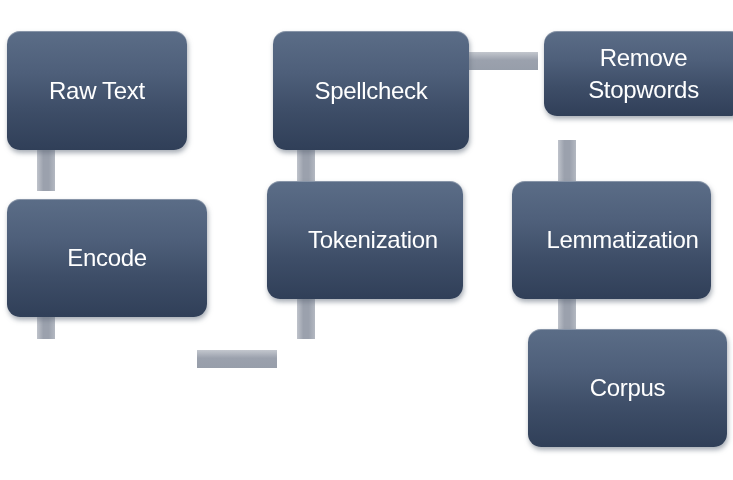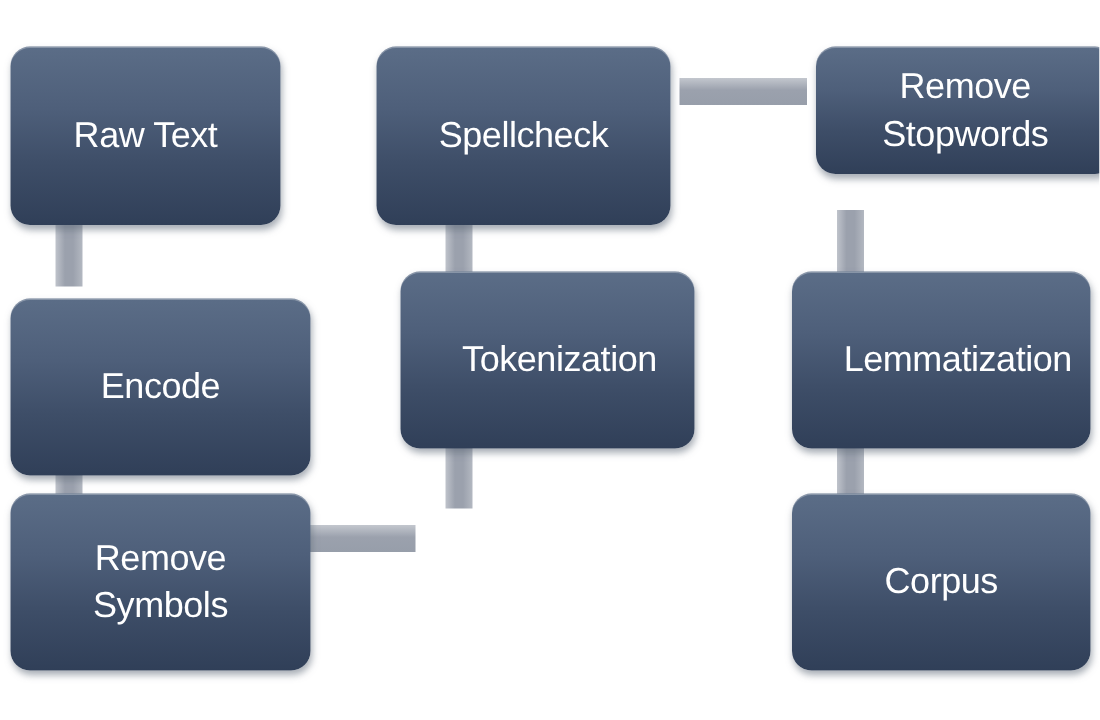--- a/index.html
+++ b/index.html
@@ -41,34 +41,31 @@
     <div class="conn v" style="left: 37px; top: 289px; width: 18px; height: 50px;"></div>
     <div class="conn h" style="left: 197px; top: 350px; width: 80px; height: 18px;"></div>
     <div class="conn v" style="left: 297px; top: 289px; width: 18px; height: 50px;"></div>
     <div class="conn v" style="left: 297px; top: 140px; width: 18px; height: 51px;"></div>
     <div class="conn h" style="left: 453px; top: 52px; width: 85px; height: 18px;"></div>
     <div class="conn v" style="left: 558px; top: 140px; width: 18px; height: 51px;"></div>
     <div class="conn v" style="left: 558px; top: 289px; width: 18px; height: 50px;"></div>
     <div class="node" style="left: 7px; top: 31px; width: 180px; height: 119px;">
       <span class="label">Raw Text</span>
     </div>
-    <div class="node" style="left: 251px; top: 31px; width: 196px; height: 119px;">
+    <div class="node" style="left: 273px; top: 31px; width: 196px; height: 119px;">
       <span class="label">Spellcheck</span>
     </div>
     <div class="node" style="left: 544px; top: 31px; width: 199px; height: 85px;">
       <span class="label">Remove Stopwords</span>
     </div>
     <div class="node" style="left: 7px; top: 199px; width: 200px; height: 118px;">
       <span class="label">Encode</span>
     </div>
     <div class="node" style="left: 267px; top: 181px; width: 196px; height: 118px; padding-left: 30px;">
       <span class="label">Tokenization</span>
     </div>
-    <div class="node" style="left: 528px; top: 181px; width: 199px; height: 118px; padding-left: 36px;">
+    <div class="node" style="left: 512px; top: 181px; width: 199px; height: 118px; padding-left: 36px;">
       <span class="label">Lemmatization</span>
-    </div>
-    <div class="node" style="left: 7px; top: 329px; width: 200px; height: 118px;">
-      <span class="label">Remove Symbols</span>
     </div>
     <div class="node" style="left: 528px; top: 329px; width: 199px; height: 118px;">
       <span class="label">Corpus</span>
     </div>
   </div>
 
 </body></html>

